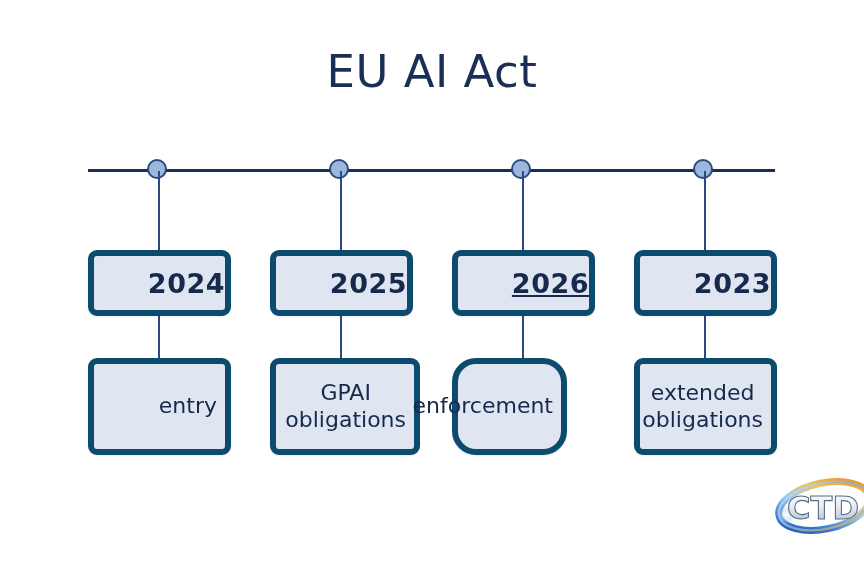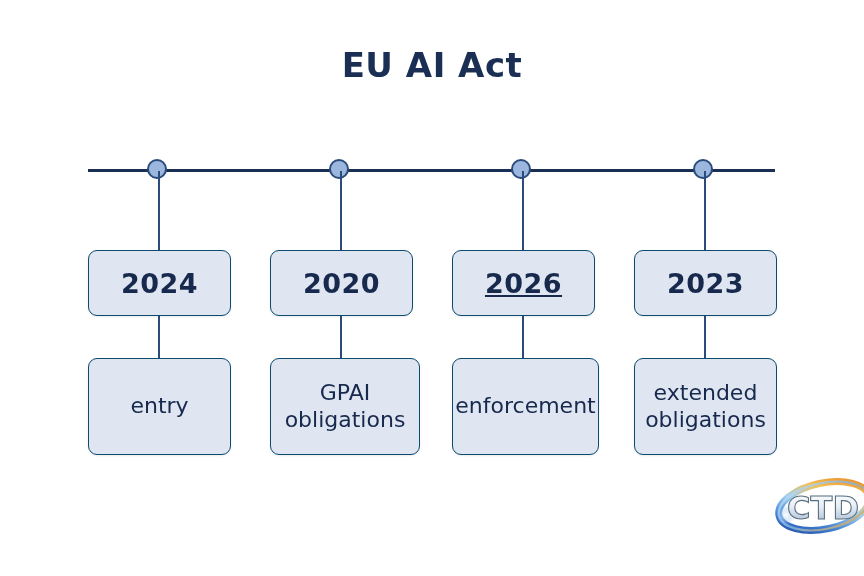--- a/index.html
+++ b/index.html
@@ -20,22 +20,22 @@
     background: #ffffff;
   }
 
   
   #page-title {
     position: absolute;
     left: 0;
     top: 47px;
     width: 864px;
     text-align: center;
-    font-size: 34px;
-    font-weight: 700;
+    font-size: 45px;
+    font-weight: 400;
     color: #1b2f55;
     letter-spacing: 0.5px;
     line-height: 1.1;
     white-space: nowrap;
   }
 
   
   #timeline-axis {
     position: absolute;
     left: 88px;
@@ -73,25 +73,25 @@
     background: #9cb7de;
     border: 2px solid #2b4b7d;
     box-sizing: border-box;
   }
 
   .year-box,
   .desc-box {
     position: absolute;
     box-sizing: border-box;
     background: #dfe6f1;
-    border: 1px solid #0c4a6e;
+    border: 6px solid #0c4a6e;
     border-radius: 9px;
     display: flex;
     align-items: center;
-    justify-content: center;
+    justify-content: flex-end;
     text-align: center;
     color: #17294d;
     box-shadow: 0 1px 2px rgba(40,60,100,0.10);
   }
 
   .year-box {
     top: 250px;
     height: 66px;
     font-size: 27px;
     font-weight: 700;
@@ -138,38 +138,38 @@
         <span>entry</span>
       </div>
     </div>
   </div>
 
   <div class="milestone" style="left:341px;">
     <div class="node-dot"></div>
     <div class="connector-upper"></div>
     <div class="connector-lower"></div>
     <div class="year-box" style="left:-71px; width:143px;">
-      <span>2020</span>
+      <span>2025</span>
     </div>
     <div class="desc-box" style="left:-71px; width:150px;">
       <div>
         <span>GPAI</span>
         <span>obligations</span>
       </div>
     </div>
   </div>
 
   <div class="milestone" style="left:523px;">
     <div class="node-dot"></div>
     <div class="connector-upper"></div>
     <div class="connector-lower"></div>
     <div class="year-box" style="left:-71px; width:143px;text-decoration:underline;">
       <span>2026</span>
     </div>
-    <div class="desc-box" style="left:-71px; width:147px;">
+    <div class="desc-box" style="left:-71px; width:115px;border-radius:24px;">
       <div>
         <span>enforcement</span>
       </div>
     </div>
   </div>
 
   <div class="milestone" style="left:705px;">
     <div class="node-dot"></div>
     <div class="connector-upper"></div>
     <div class="connector-lower"></div>

